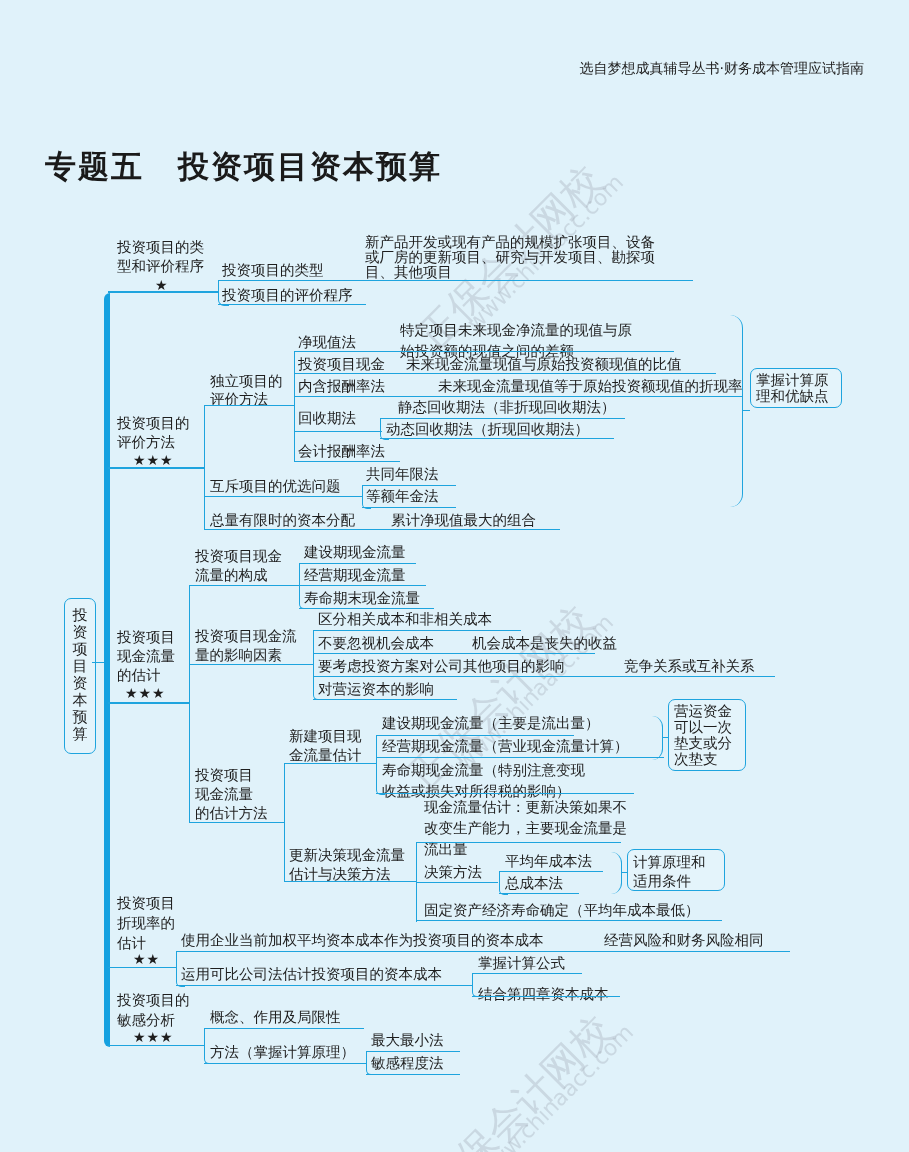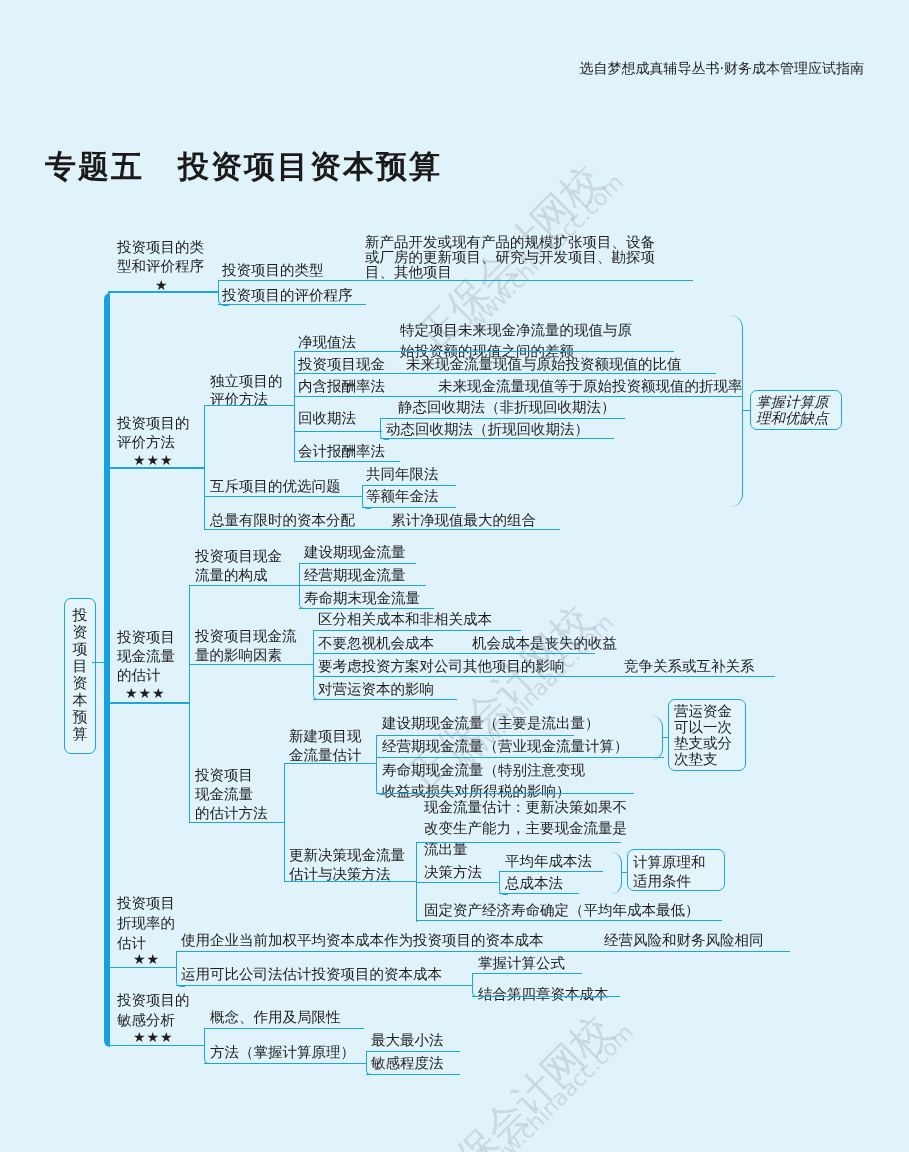--- a/index.html
+++ b/index.html
@@ -82,21 +82,21 @@
 <div class="ln" style="left:380px;top:418px;width:245px;border-bottom-width:1.5px;"></div>
 <div class="brk" style="left:380px;top:419px;width:8px;height:20px;border-top:none;border-radius:0 0 0 5px;"></div>
 <div class="t" style="left:386px;top:421px;">动态回收期法（折现回收期法）</div>
 <div class="ln" style="left:380px;top:438px;width:234px;border-bottom-width:1.5px;"></div>
 <div class="ln" style="left:294px;top:431px;width:88px;border-bottom-width:1.5px;"></div>
 <div class="t" style="left:298px;top:443px;">会计报酬率法</div>
 <div class="ln" style="left:294px;top:461px;width:106px;border-bottom-width:1.5px;"></div>
 
 <div class="curly" style="left:730px;top:315px;width:12px;height:192px;"></div>
 <div class="ln" style="left:742px;top:410px;width:8px;border-bottom-width:1.5px;"></div>
-<div class="box" style="left:750px;top:390px;width:80px;height:32px;font-style:italic;">掌握计算原
+<div class="box" style="left:750px;top:368px;width:80px;height:32px;">掌握计算原
 理和优缺点</div>
 
 <div class="t" style="left:210px;top:478px;">互斥项目的优选问题</div>
 <div class="ln" style="left:204px;top:496px;width:158px;border-bottom-width:1.5px;"></div>
 <div class="t" style="left:366px;top:466px;">共同年限法</div>
 <div class="ln" style="left:362px;top:485px;width:94px;border-bottom-width:1.5px;"></div>
 <div class="brk" style="left:362px;top:486px;width:8px;height:22px;border-top:none;border-radius:0 0 0 5px;"></div>
 <div class="t" style="left:366px;top:488px;">等额年金法</div>
 <div class="ln" style="left:362px;top:507px;width:94px;border-bottom-width:1.5px;"></div>
 <div class="t" style="left:210px;top:512px;">总量有限时的资本分配</div>

